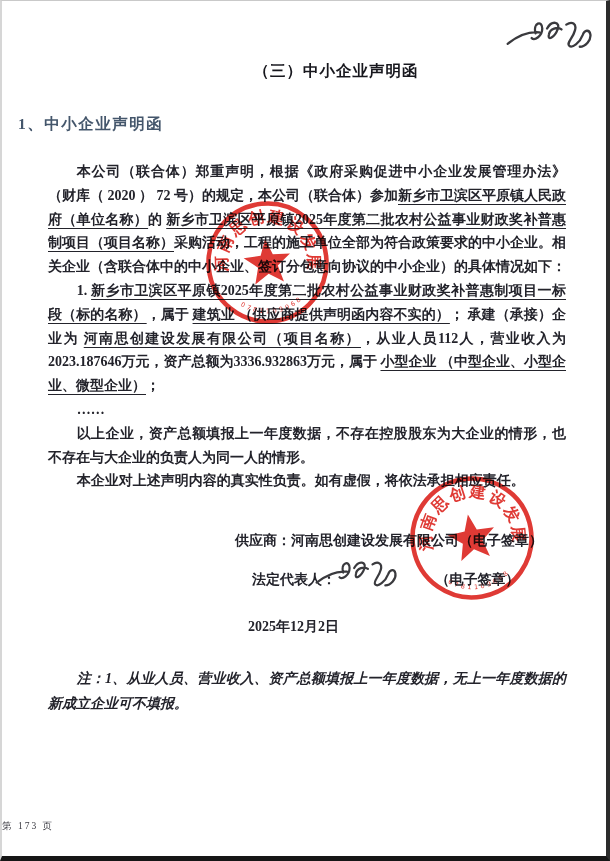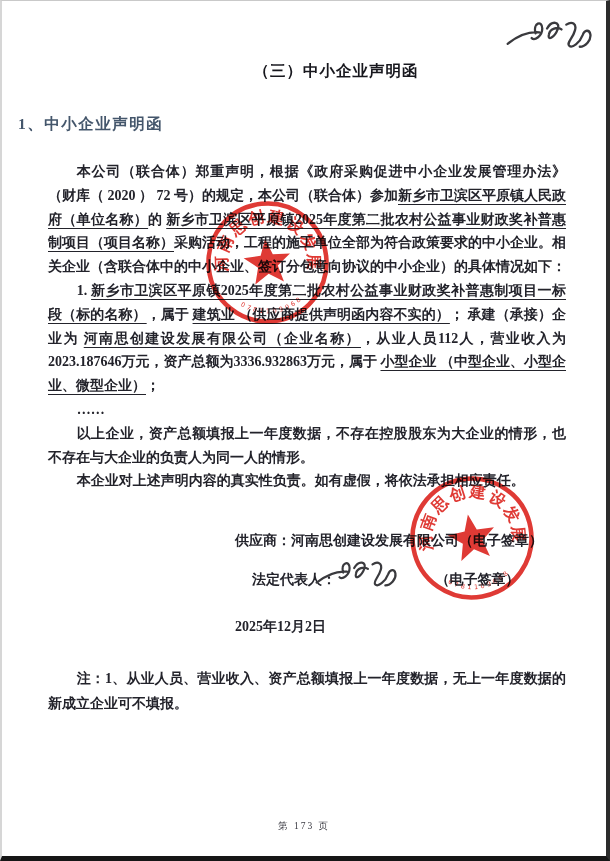--- a/index.html
+++ b/index.html
@@ -33,32 +33,32 @@
     text-align:justify;
   }
   .body-text p { margin:0; text-indent:2.05em; }
   .u { text-decoration:underline; text-underline-offset:4px; }
   .sig-block {
     position:absolute; left:233px; top:531px; width:330px; height:110px;
     font-size:14px; font-weight:600;
   }
   .sig-line-supplier { position:absolute; top:0; left:0; white-space:nowrap; }
   .sig-line-legal { position:absolute; top:39px; left:17px; white-space:nowrap; }
-  .sig-line-date { position:absolute; top:86px; left:0; }
+  .sig-line-date { position:absolute; top:86px; left:13px; }
   .legal-sig-svg { position:absolute; left:60px; top:-16px; }
   .seal-note-legal { margin-left:96px; }
   .notes {
     position:absolute; top:665px; left:46px; width:518px;
     font-size:14px; line-height:25.4px; font-weight:600;
     text-align:justify;
   }
-  .notes p { margin:0; text-indent:2.05em; }
+  .notes p { margin:0; text-indent:2.05em;font-style:italic; }
   .page-footer {
     position:absolute; top:819px; left:0; width:100%;
-    text-align:center; font-size:9.5px; color:#3a3a42; letter-spacing:2px;
+    text-align:left; font-size:9.5px; color:#3a3a42; letter-spacing:2px;
   }
   .stamp { position:absolute; mix-blend-mode:multiply; opacity:0.93; }
   .stamp-1 { left:202px; top:198px; width:127px; height:127px; transform:rotate(-6deg); }
   .stamp-2 { left:406px; top:473px; width:128px; height:128px; transform:rotate(-10deg); }
   .sig-top { position:absolute; left:500px; top:14px; width:94px; height:50px; }
   .scribble { stroke:#3a3a3e; stroke-width:2.4; fill:none; stroke-linecap:round; stroke-linejoin:round; }
 </style>
 </head>
 <body>
 
@@ -69,21 +69,21 @@
          M 34,19 C 31,8 41,5 41,14 C 41,22 33,27 30,24
          M 46,14 C 51,5 60,7 57,15 C 54,23 46,28 48,20 C 49,14 57,12 61,15
          M 66,10 C 72,6 77,9 75,16 C 73,24 66,29 69,32 C 72,35 80,29 83,21 C 85,15 90,15 91,20 C 92,26 86,33 80,33"></path>
   </svg>
 
   <div class="section-title">（三）中小企业声明函</div>
   <div class="doc-title">1、中小企业声明函</div>
 
   <div class="body-text">
     <p><span>本公司（联合体）郑重声明，根据《政府采购促进中小企业发展管理办法》（财库（ 2020 ） 72 号）的规定，本公司（联合体）参加</span><span class="u">新乡市卫滨区平原镇人民政府（单位名称）</span><span>的 </span><span class="u">新乡市卫滨区平原镇2025年度第二批农村公益事业财政奖补普惠制项目（项目名称）</span><span>采购活动，工程的施工单位全部为符合政策要求的中小企业。相关企业（含联合体中的中小企业、签订分包意向协议的中小企业）的具体情况如下：</span></p>
-    <p><span>1. </span><span class="u">新乡市卫滨区平原镇2025年度第二批农村公益事业财政奖补普惠制项目一标段（标的名称）</span><span>，属于 </span><span class="u">建筑业 （供应商提供声明函内容不实的）</span><span>； 承建（承接）企业为 </span><span class="u">河南思创建设发展有限公司（企业名称）</span><span>，从业人员112人，营业收入为2023.187646万元，资产总额为3336.932863万元，属于 </span><span class="u">小型企业 （中型企业、小型企业、微型企业）</span><span>；</span></p>
+    <p><span>1. </span><span class="u">新乡市卫滨区平原镇2025年度第二批农村公益事业财政奖补普惠制项目一标段（标的名称）</span><span>，属于 </span><span class="u">建筑业 （供应商提供声明函内容不实的）</span><span>； 承建（承接）企业为 </span><span class="u">河南思创建设发展有限公司（项目名称）</span><span>，从业人员112人，营业收入为2023.187646万元，资产总额为3336.932863万元，属于 </span><span class="u">小型企业 （中型企业、小型企业、微型企业）</span><span>；</span></p>
     <p><span>……</span></p>
     <p><span>以上企业，资产总额填报上一年度数据，不存在控股股东为大企业的情形，也不存在与大企业的负责人为同一人的情形。</span></p>
     <p><span>本企业对上述声明内容的真实性负责。如有虚假，将依法承担相应责任。</span></p>
   </div>
 
   <div class="sig-block">
     <div class="sig-line-supplier">
       <span>供应商：</span><span>河南思创建设发展有限公司</span><span>（电子签章）</span>
     </div>
     <div class="sig-line-legal">

